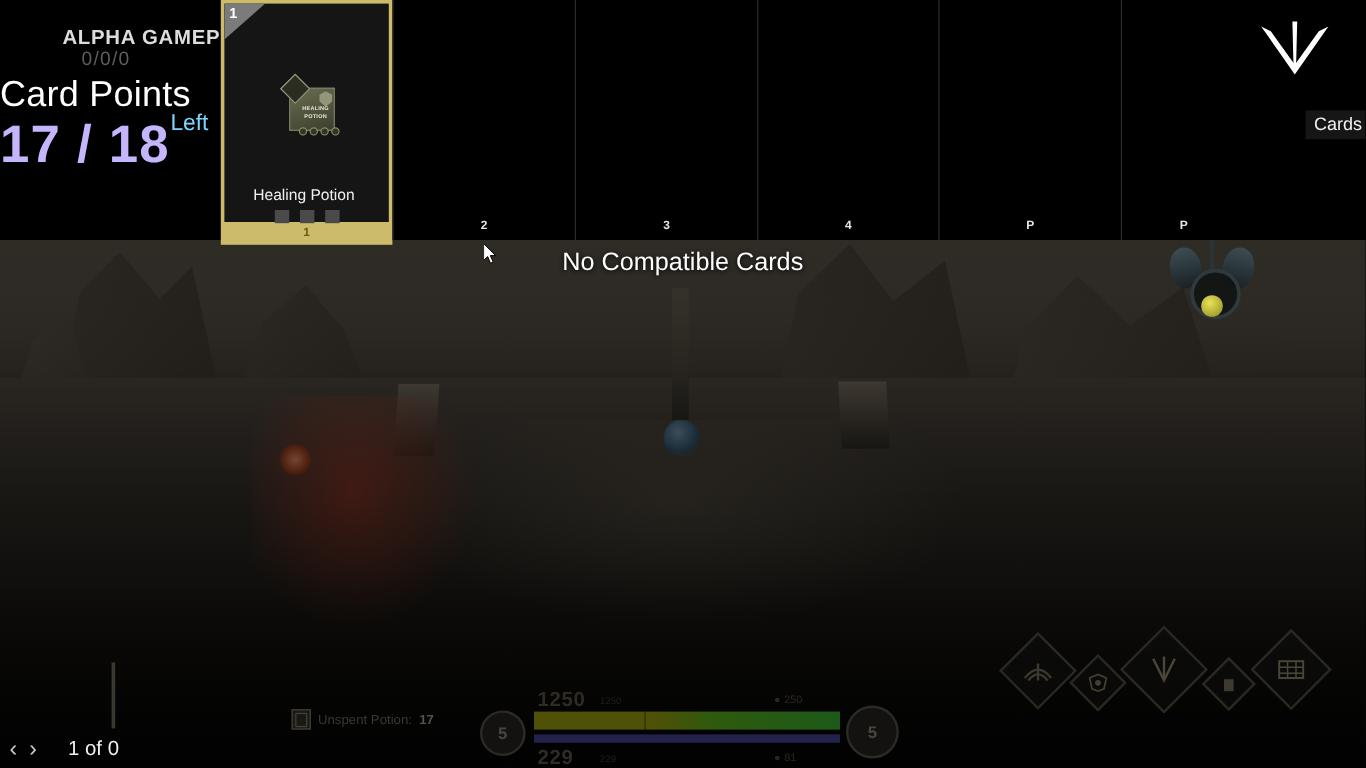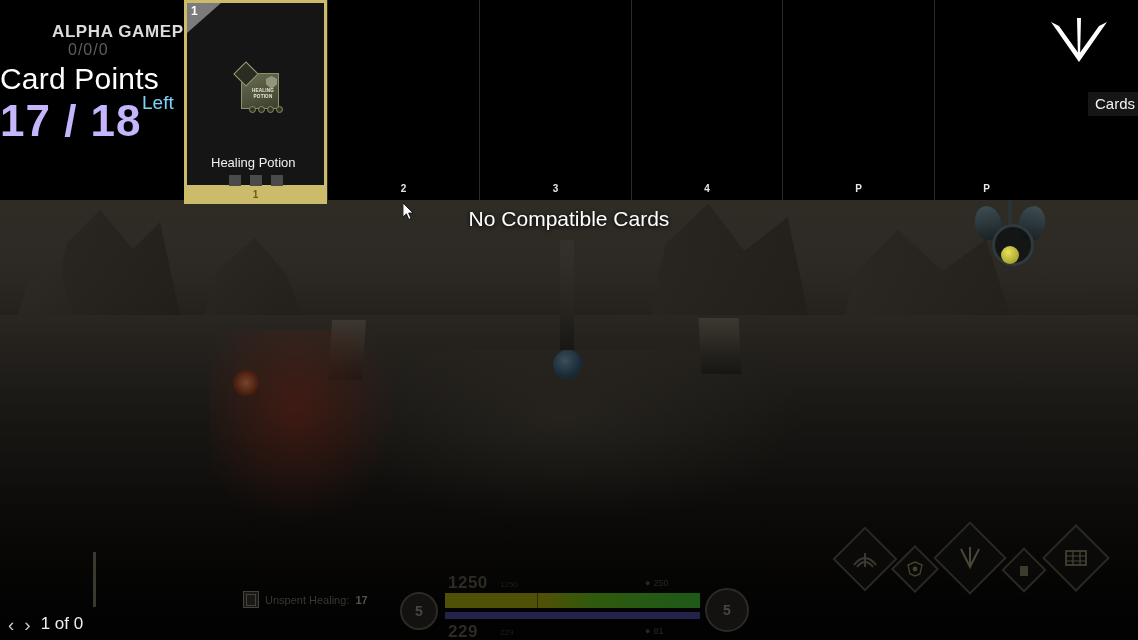--- a/index.html
+++ b/index.html
@@ -107,21 +107,21 @@
     font-size:15px;color:#f2f2f2;}
 
   
   .cursor{position:absolute;left:403px;top:203px;width:12px;height:18px;}
 
   
   .tray{position:absolute;left:0;bottom:0;width:420px;height:150px;}
   .tray-divider{position:absolute;left:93px;top:552px;width:3px;height:55px;background:#3a382f;}
   .pager{position:absolute;left:8px;bottom:6px;display:flex;align-items:center;gap:10px;}
   .pg-arrow{font-size:19px;color:#c9c9c9;line-height:1;}
-  .pg-text{font-size:17px;color:#f0f0f0;}
+  .pg-text{font-size:17px;color:#f0f0f0;margin-left:16px;}
   .unspent{position:absolute;left:243px;bottom:32px;display:flex;align-items:center;gap:6px;
     font-size:11px;color:#3b3833;}
   .unspent-icon{width:14px;height:15px;border:1px solid #45423b;background:#1b1915;position:relative;}
   .unspent-icon:before{content:"";position:absolute;left:2px;top:2px;width:8px;height:10px;
     border:1px solid #45423b;}
   .unspent-val{color:#56524a;font-weight:bold;}
 
   
   .hud{position:absolute;left:400px;bottom:0px;width:345px;height:70px;}
   .hud-num{position:absolute;font-size:17px;color:#2e2b24;font-weight:bold;letter-spacing:.5px;}
@@ -267,21 +267,21 @@
   <div class="tray-divider"></div>
 
   <div class="pager">
     <span class="pg-arrow">‹</span>
     <span class="pg-arrow">›</span>
     <span class="pg-text">1 of 0</span>
   </div>
 
   <div class="unspent">
     <span class="unspent-icon"></span>
-    <span>Unspent Healing:</span>
+    <span>Unspent Potion:</span>
     <span class="unspent-val">17</span>
   </div>
 
   <div class="hud">
     <div class="hud-orb orb-l">5</div>
     <div class="hud-orb orb-r">5</div>
 
     <div class="hud-num" style="left:48px;top:3px;">1250</div>
     <div class="hud-sub" style="left:100px;top:10px;">1250</div>
     <div class="hud-shield" style="left:245px;top:8px;">

